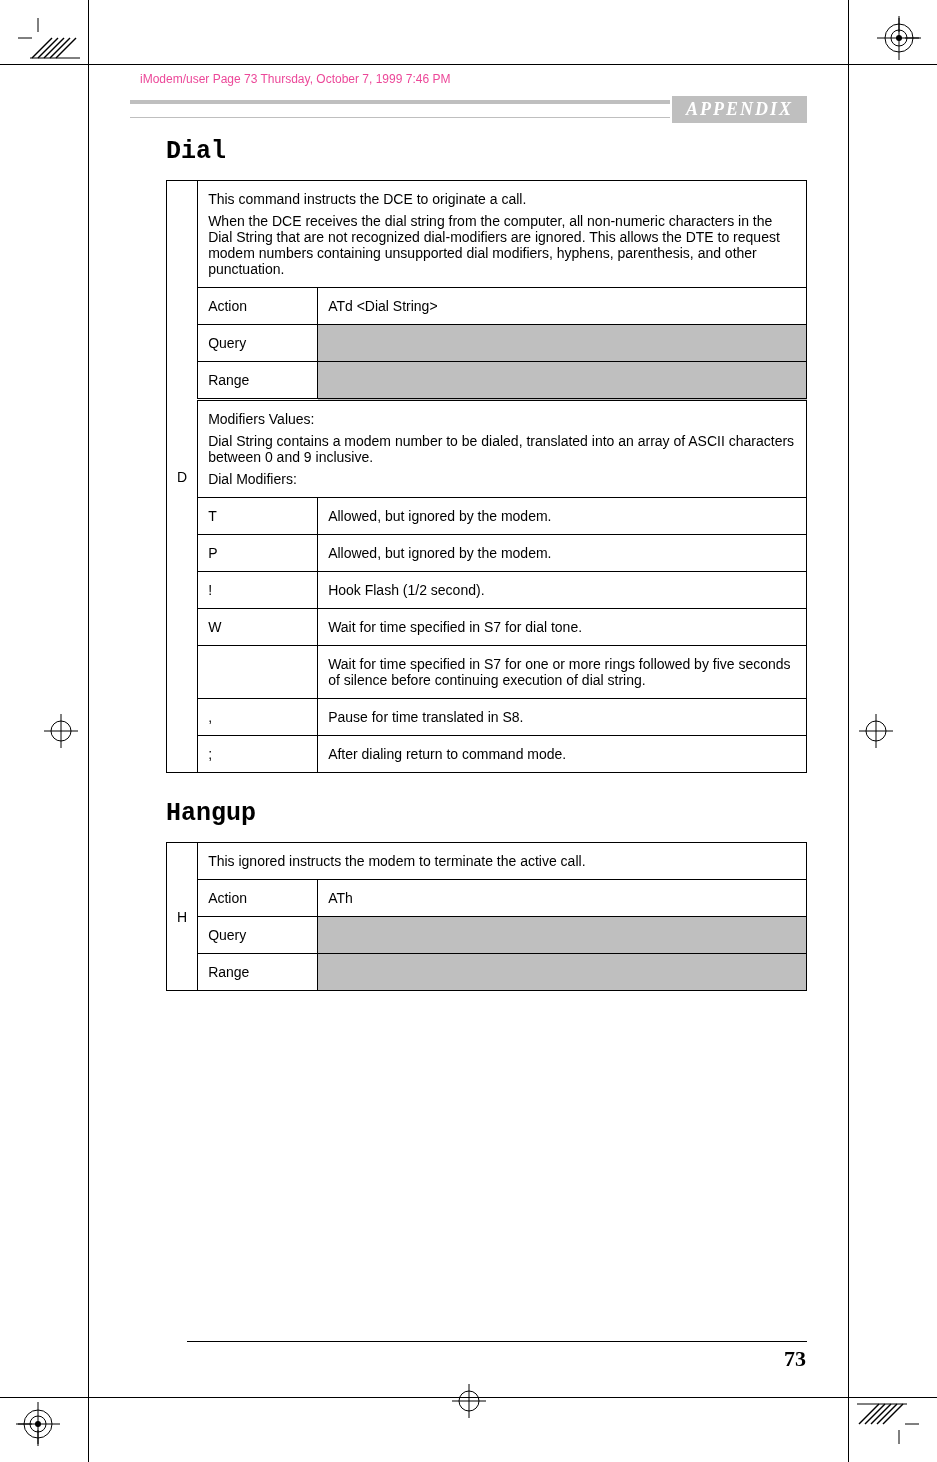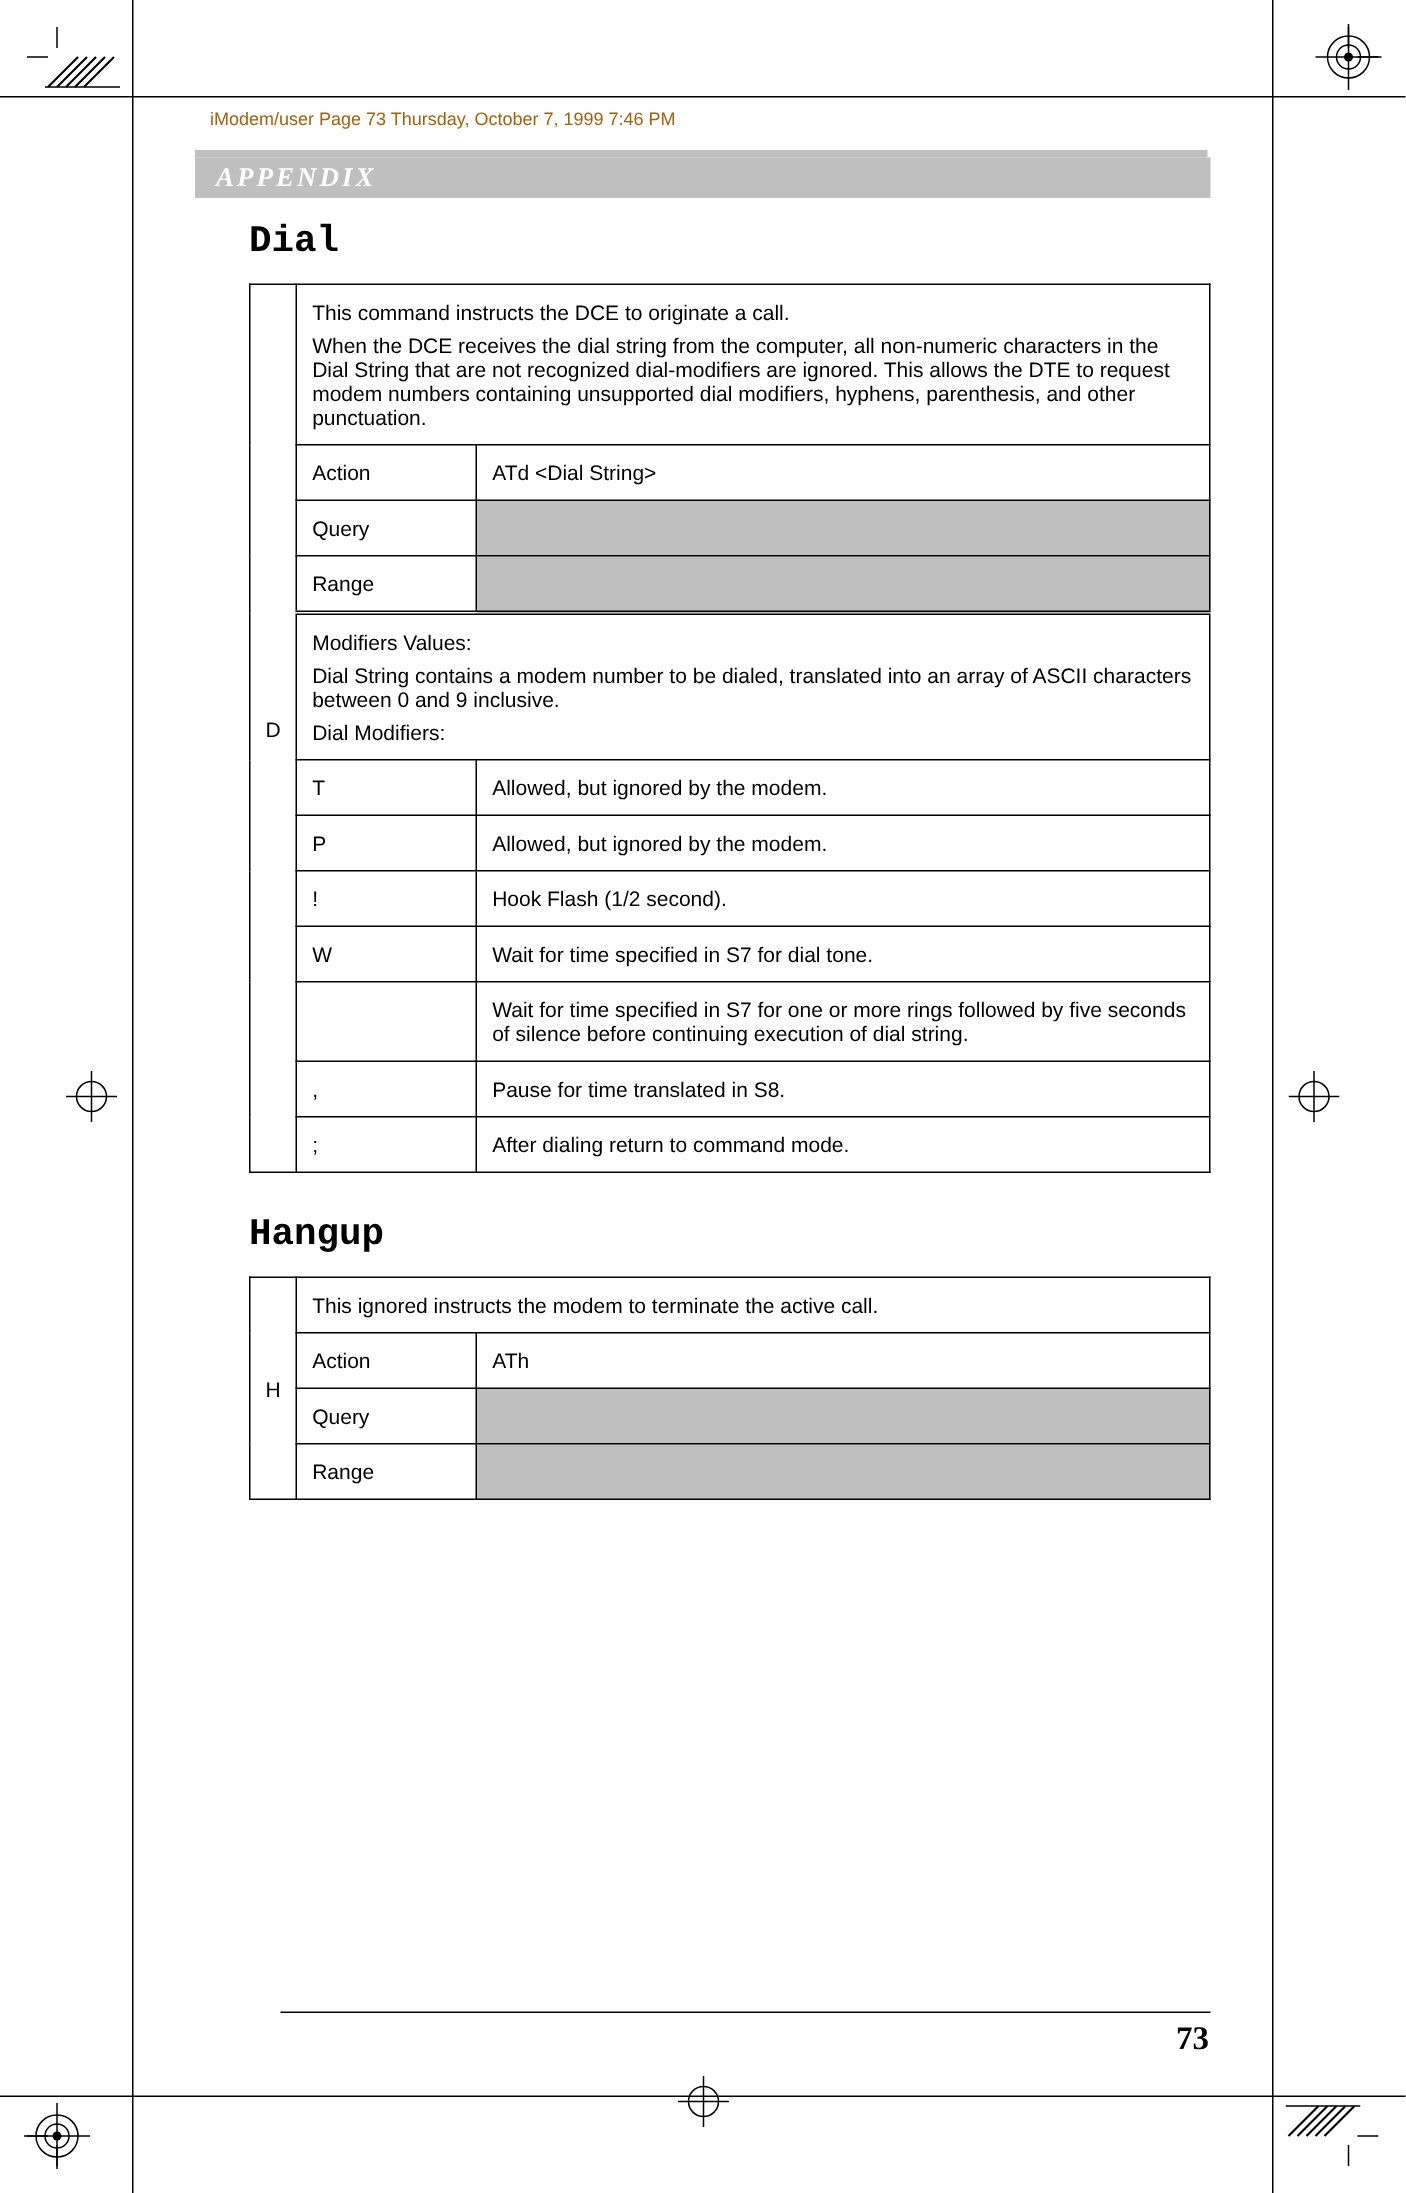--- a/index.html
+++ b/index.html
@@ -39,30 +39,29 @@
     .page-content {
       position: absolute;
       top: 72px;
       left: 130px;
       right: 130px;
       bottom: 90px;
     }
 
     .header-line {
       font-size: 12px;
-      color: #a16207;
+      color: #ec4899;
       margin-bottom: 10px;
       margin-left: 10px;
     }
 
     .appendix-bar {
       display: flex;
       align-items: stretch;
       margin: 10px 0 14px 0;
-      flex-direction: column;
     }
     .appendix-left {
       flex: 1;
       height: 18px;
       border-top: 4px solid #bfbfbf;
       border-bottom: 1px solid #bfbfbf;
       margin-top: 4px;
       margin-right: 2px;
     }
     .appendix-label {

